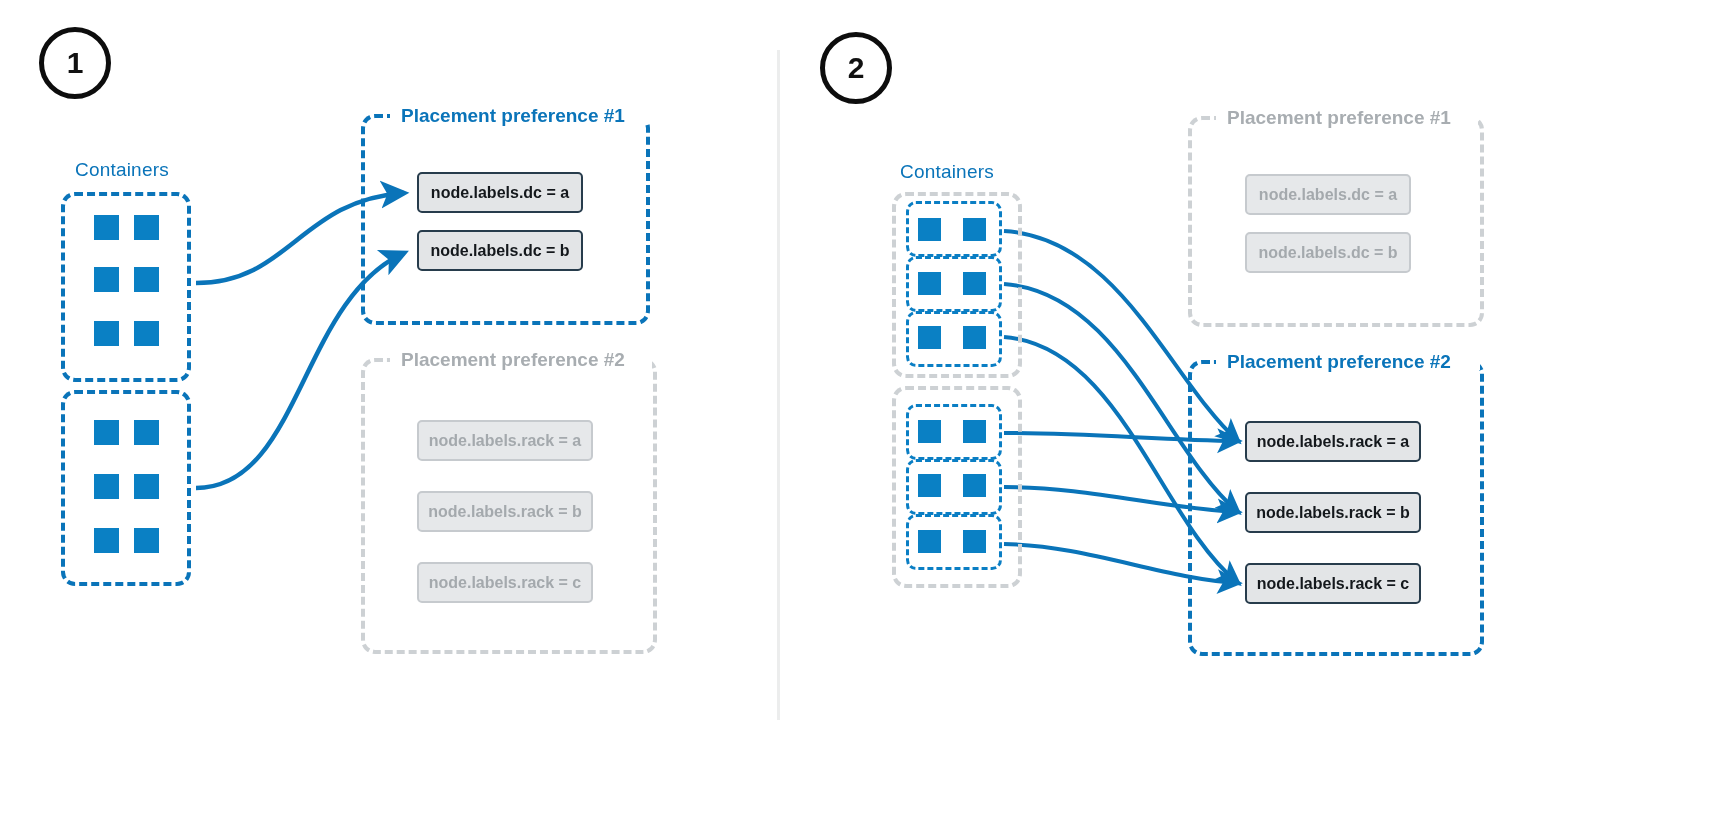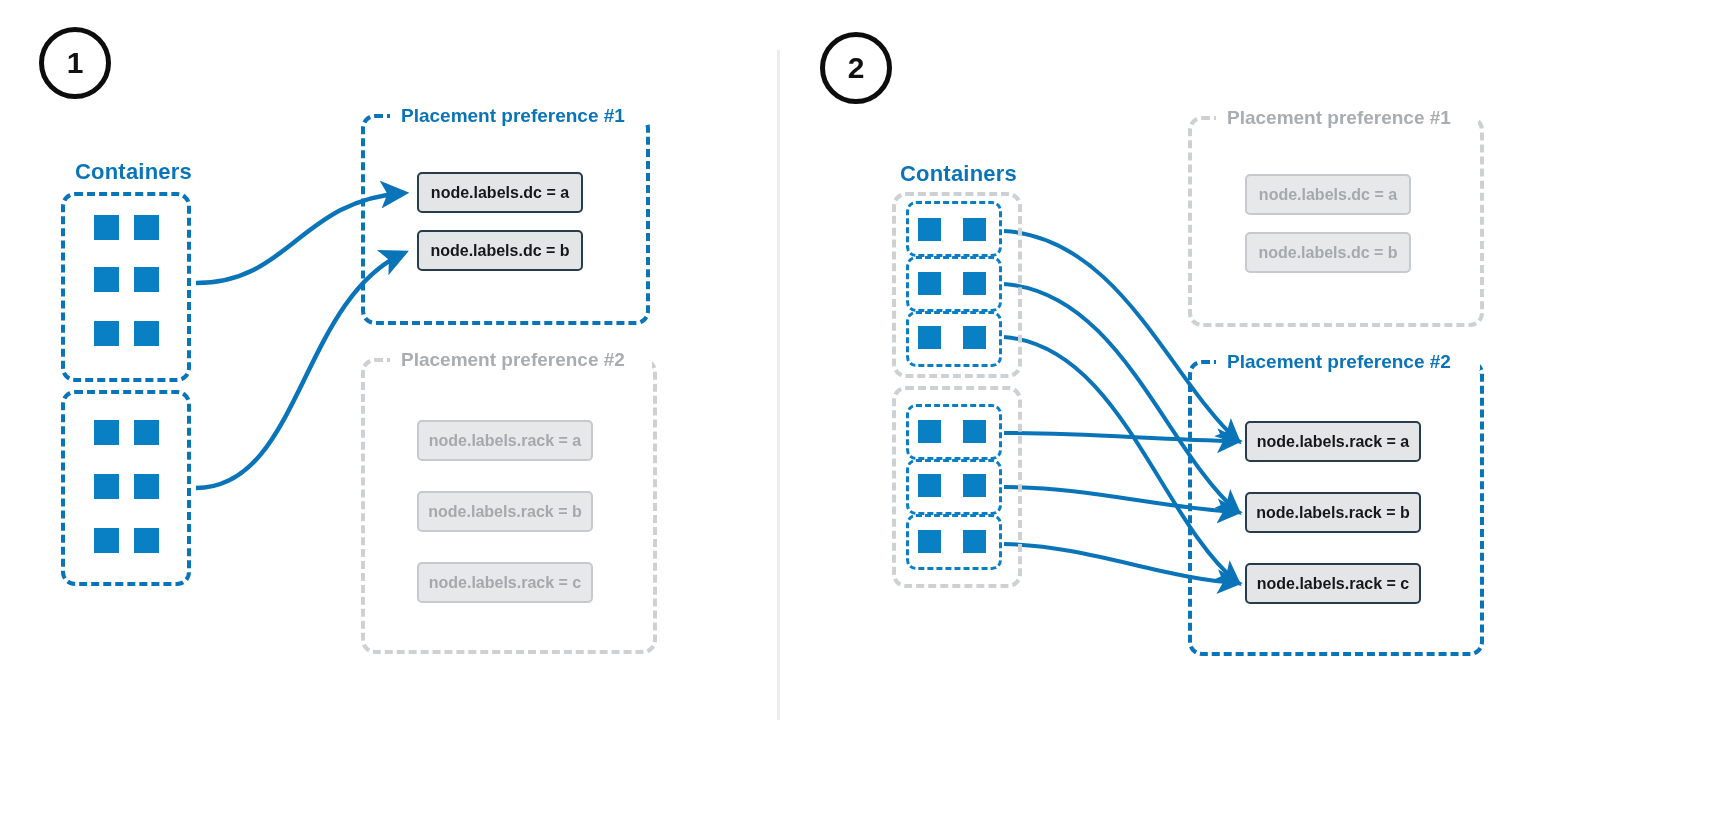--- a/index.html
+++ b/index.html
@@ -7,21 +7,21 @@
   #stage{position:relative;width:1717px;height:838px;}
   svg#wires{position:absolute;left:0;top:0;width:1717px;height:838px;pointer-events:none;}
   .layer{position:absolute;left:0;top:0;width:1717px;height:838px;}
 
   .step-badge{position:absolute;width:72px;height:72px;border-radius:50%;
     border:5px solid #0d0d0d;box-sizing:border-box;display:flex;align-items:center;
     justify-content:center;font-size:30px;font-weight:700;color:#111;background:#fff;}
 
   .divider{position:absolute;width:3px;background:#eceded;}
 
-  .caption{position:absolute;font-size:22px;font-weight:700;letter-spacing:.2px;white-space:nowrap;}
+  .caption{position:absolute;font-size:19px;font-weight:400;letter-spacing:.2px;white-space:nowrap;}
   .caption.blue{color:#0a74b9;}
 
   .pref-title{position:absolute;font-size:19px;font-weight:700;white-space:nowrap;}
   .pref-title.blue{color:#0a74b9;}
   .pref-title.gray{color:#a8adb1;}
 
   .dbox{position:absolute;box-sizing:border-box;border-radius:14px;background:transparent;}
   .dbox.blue{border:4px dashed #0a74b9;}
   .dbox.gray{border:4px dashed #cdd1d4;}
   .dbox.thin-blue{border:3px dashed #0a7ec4;border-radius:10px;}

